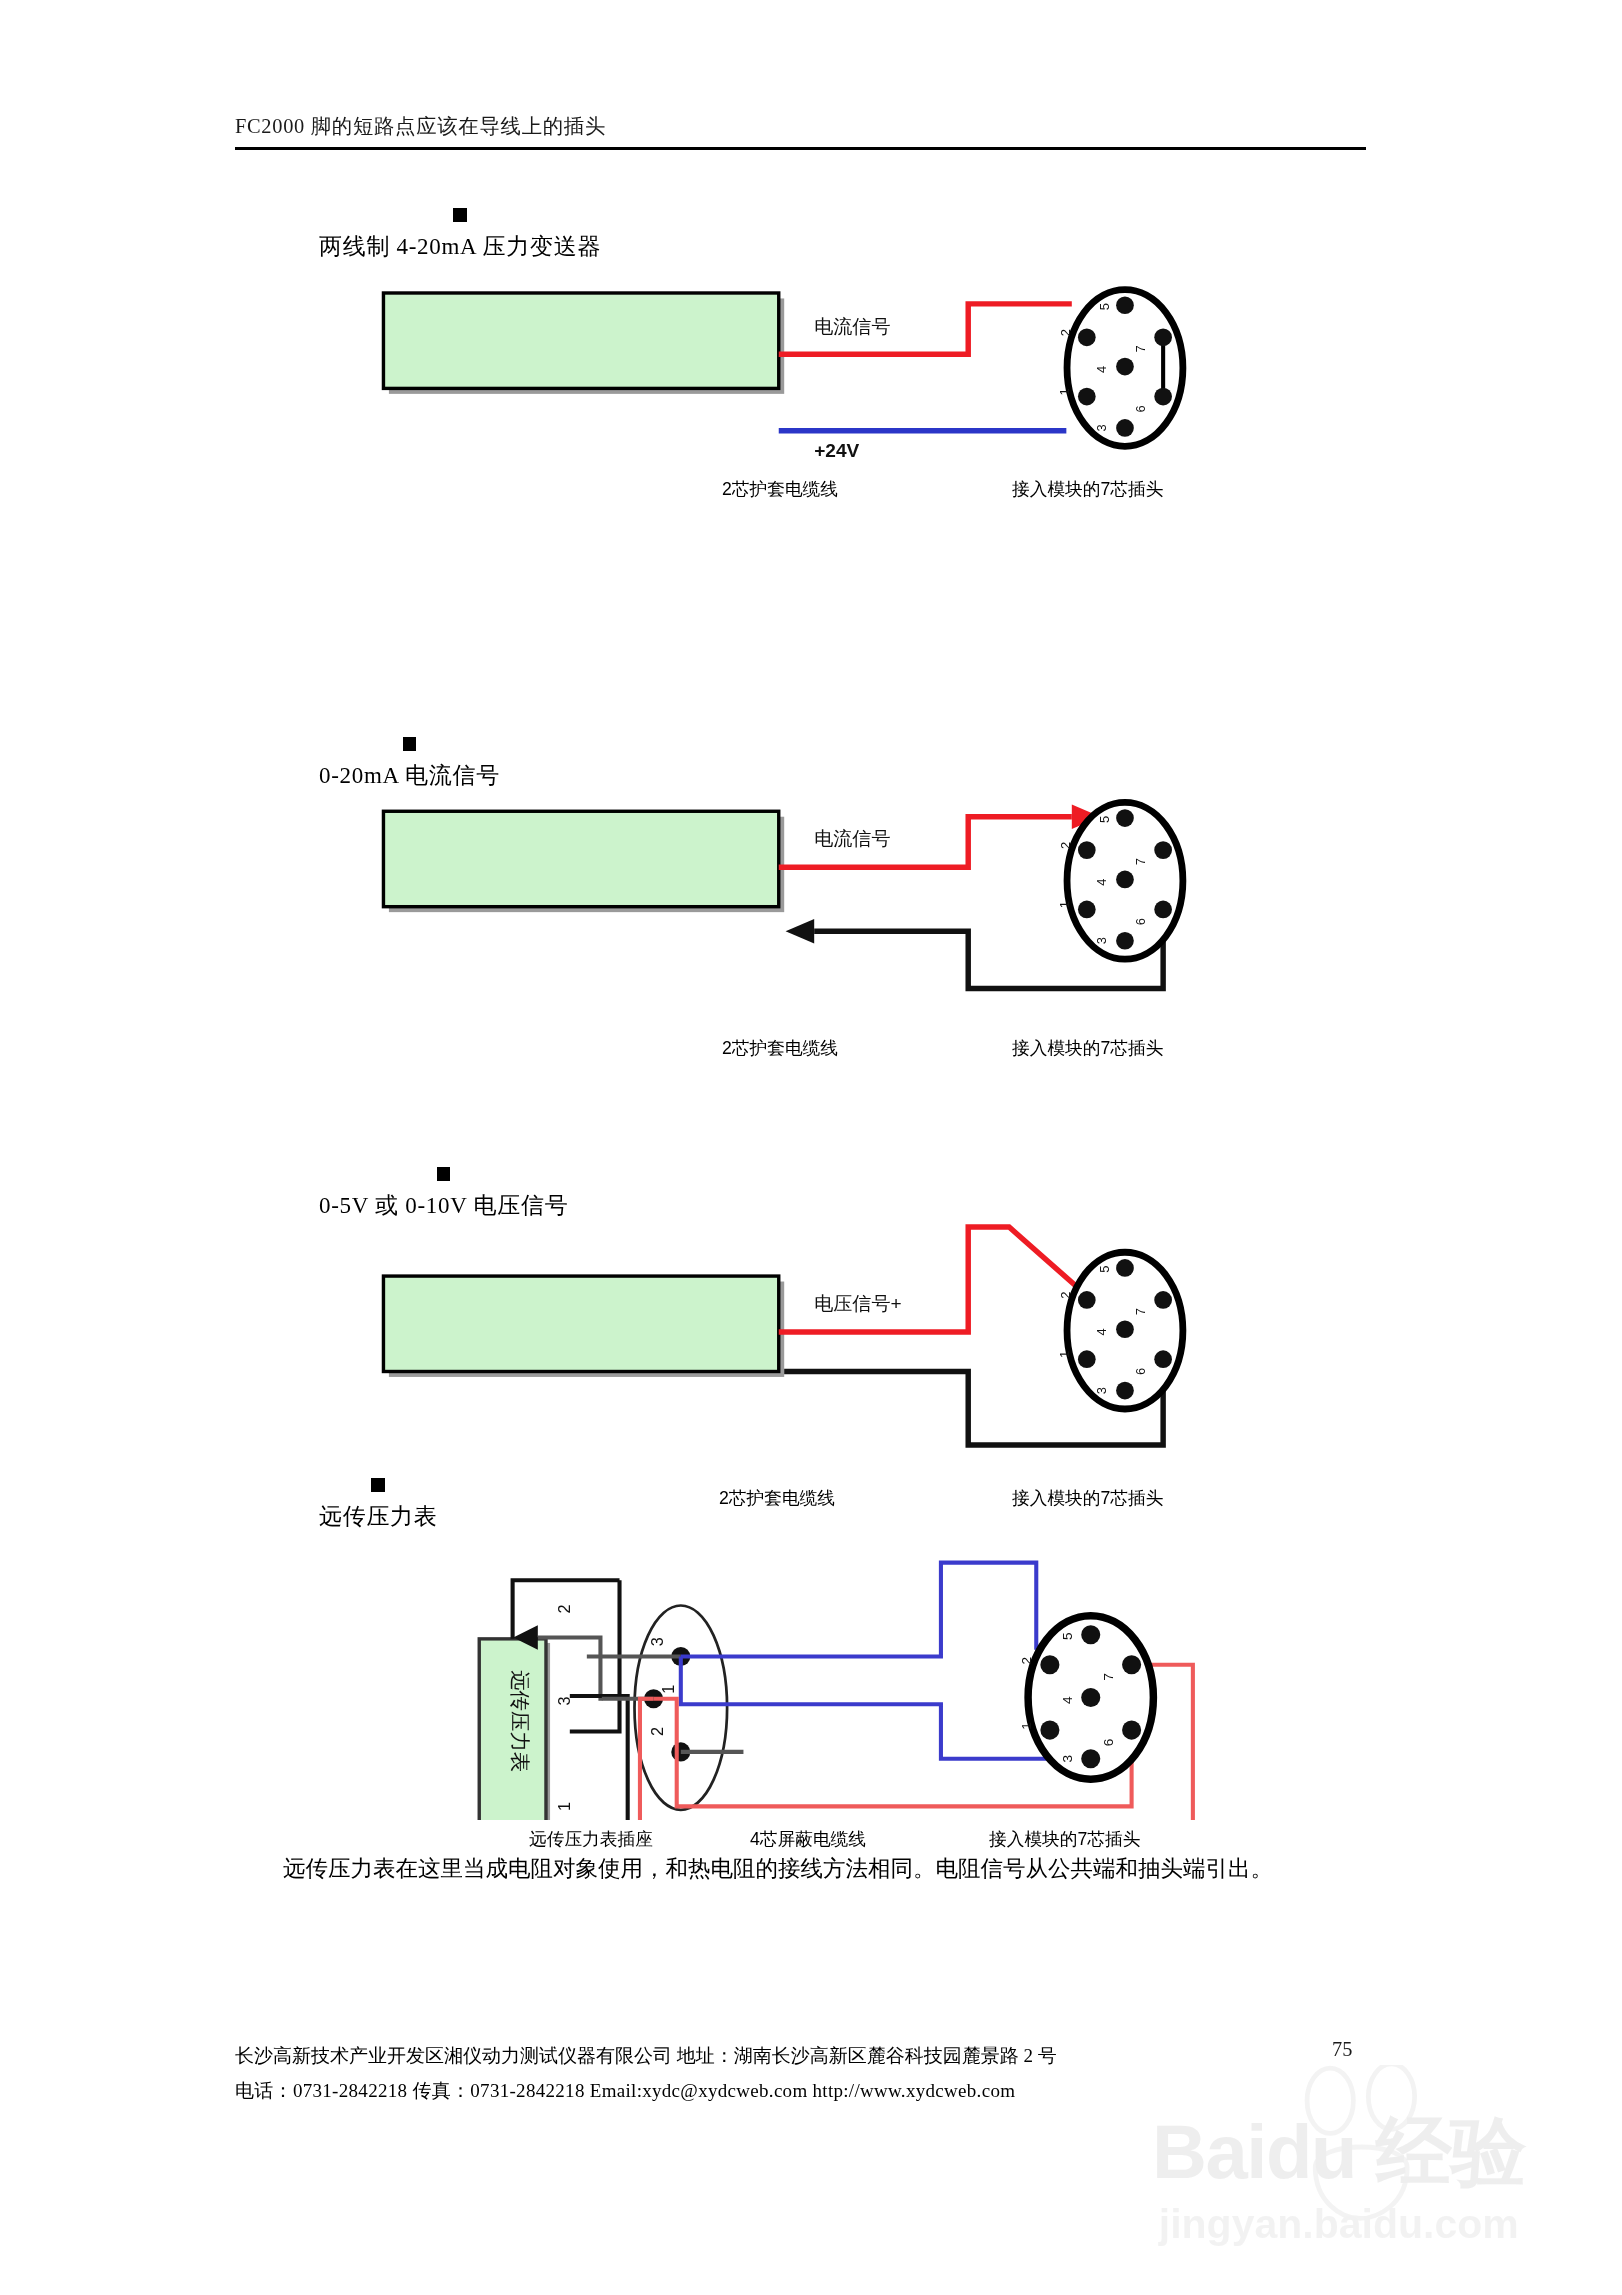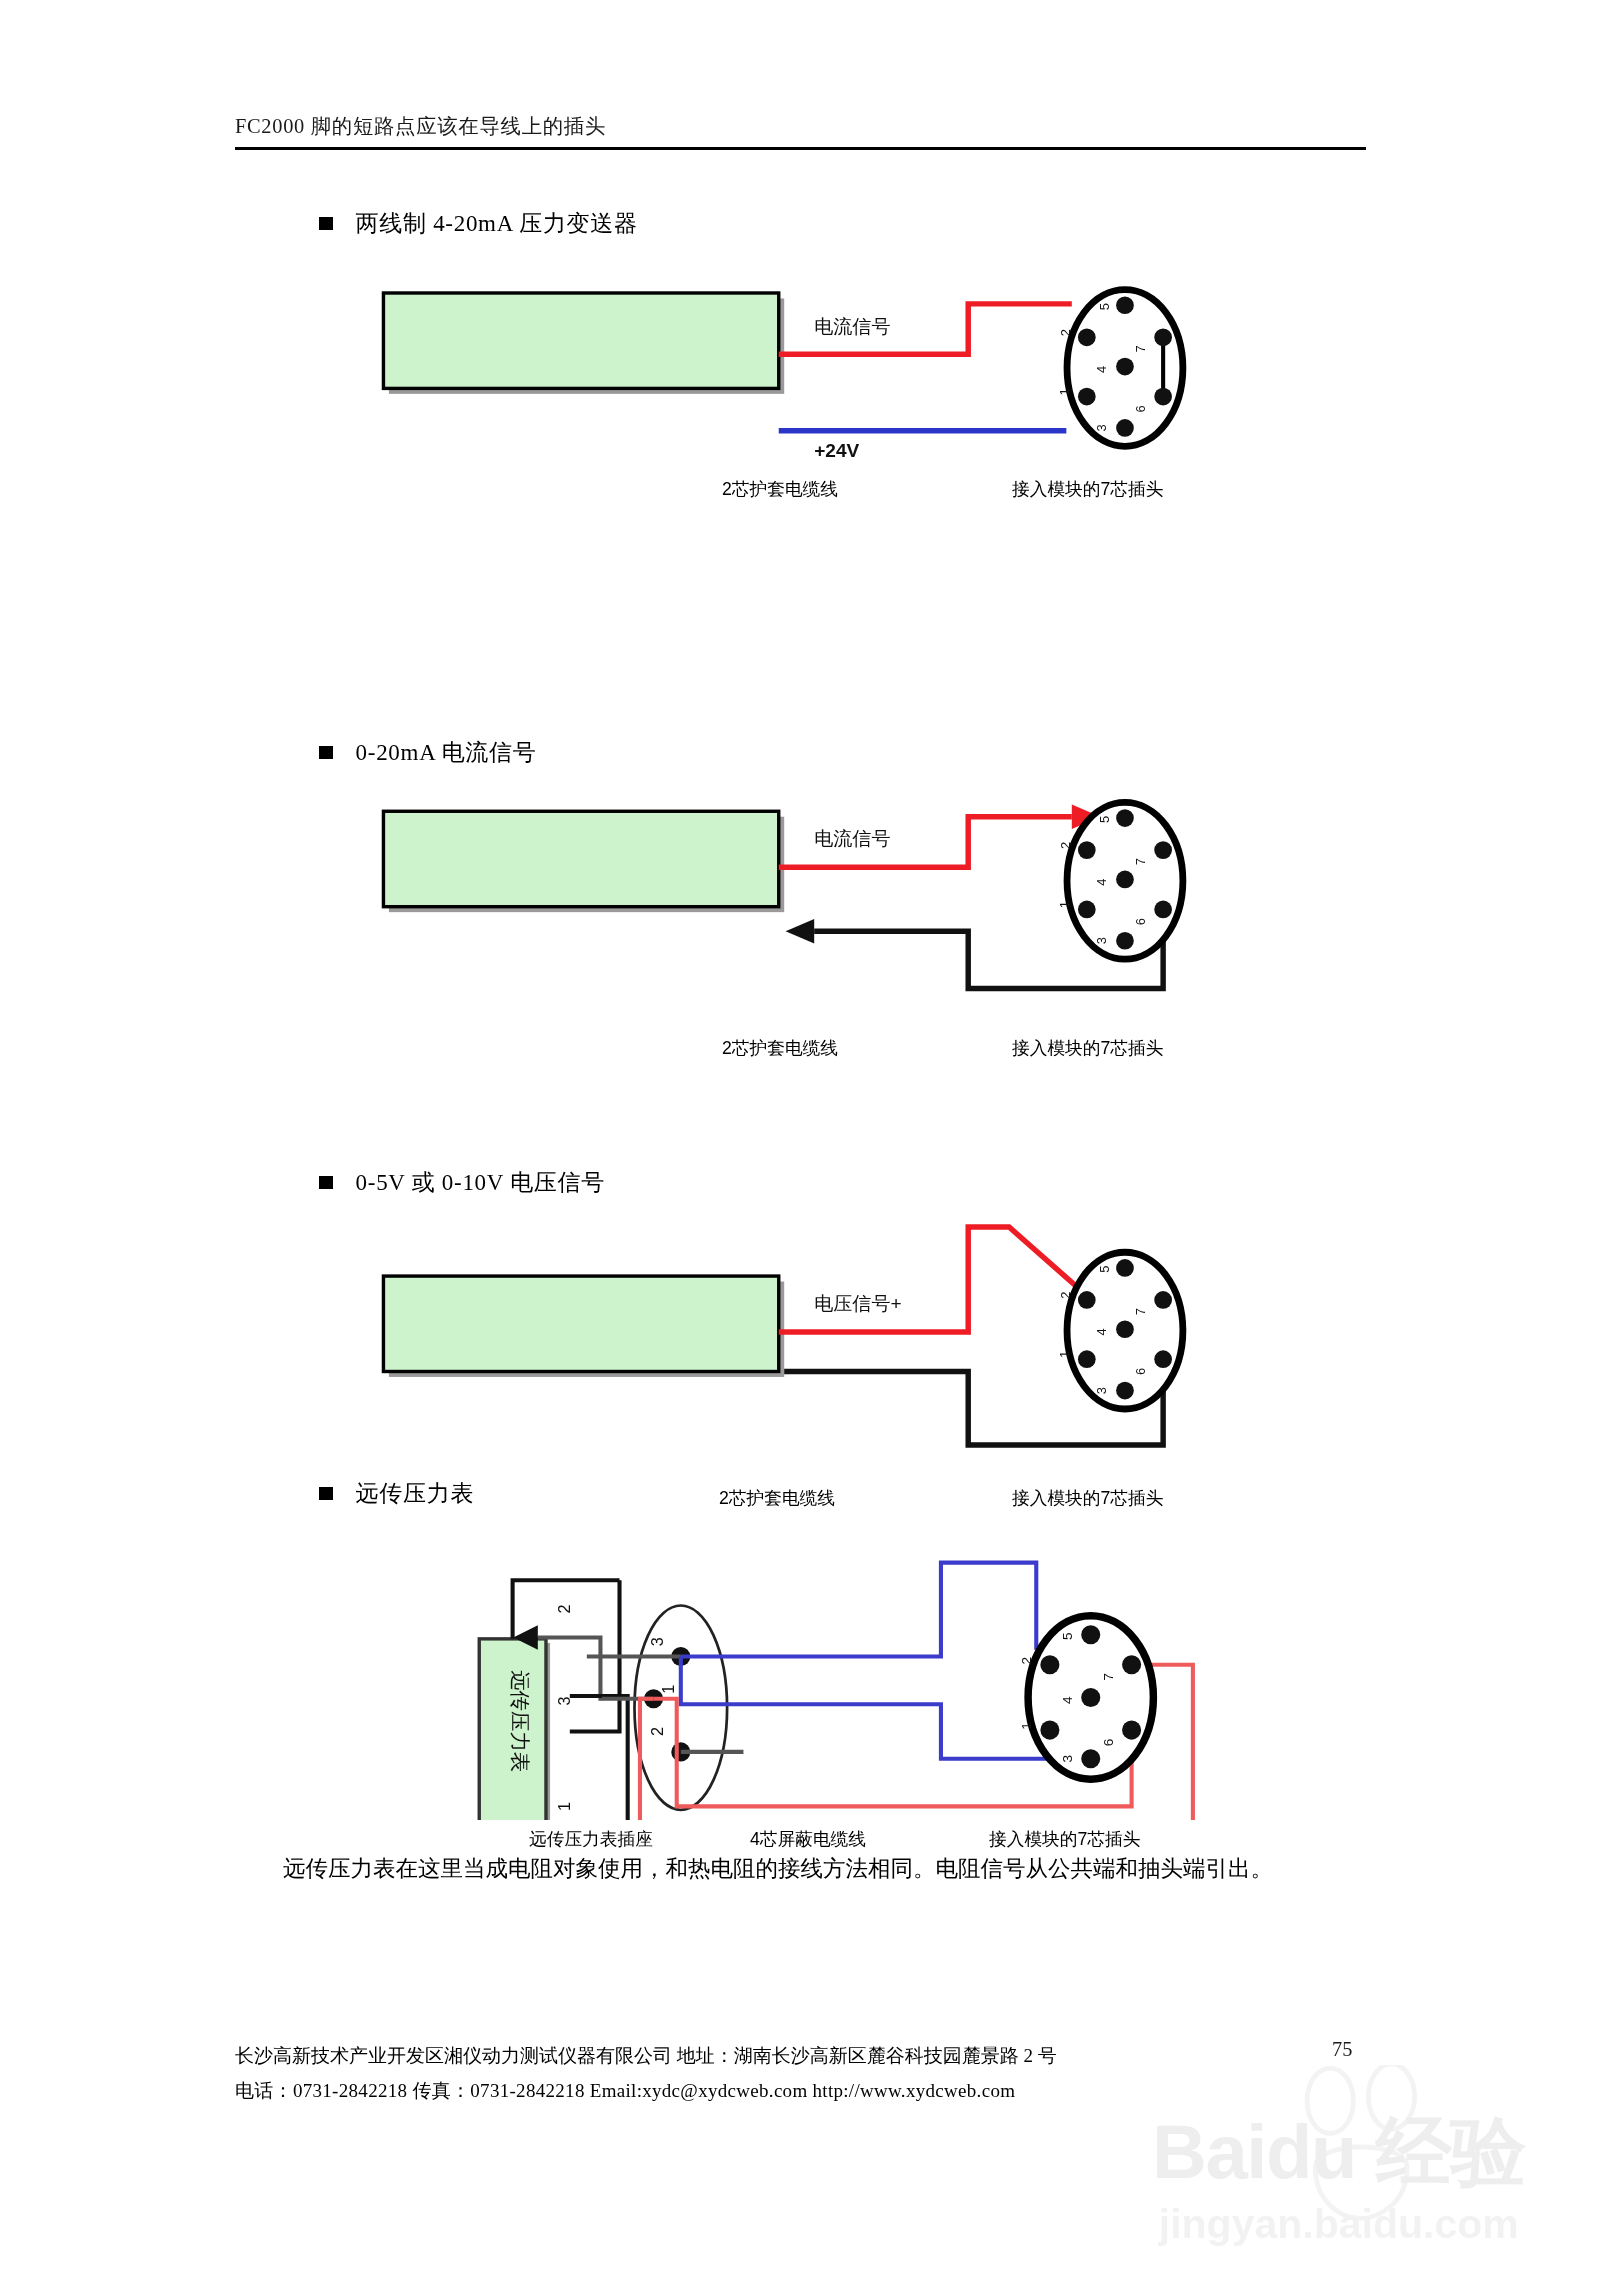--- a/index.html
+++ b/index.html
@@ -43,21 +43,22 @@
     width: 1131px;
     height: 3.4px;
     background: #000;
   }
 
   
   .bullet-row {
     position: absolute;
     display: flex;
     align-items: center;
-    gap: 23px;
+    gap: 9px;
+    flex-direction: column;
   }
   .bullet-square {
     width: 13.6px;
     height: 13.6px;
     background: #000;
     flex: 0 0 auto;
   }
   .bullet-text {
     font-size: 23px;
     letter-spacing: 0.7px;

